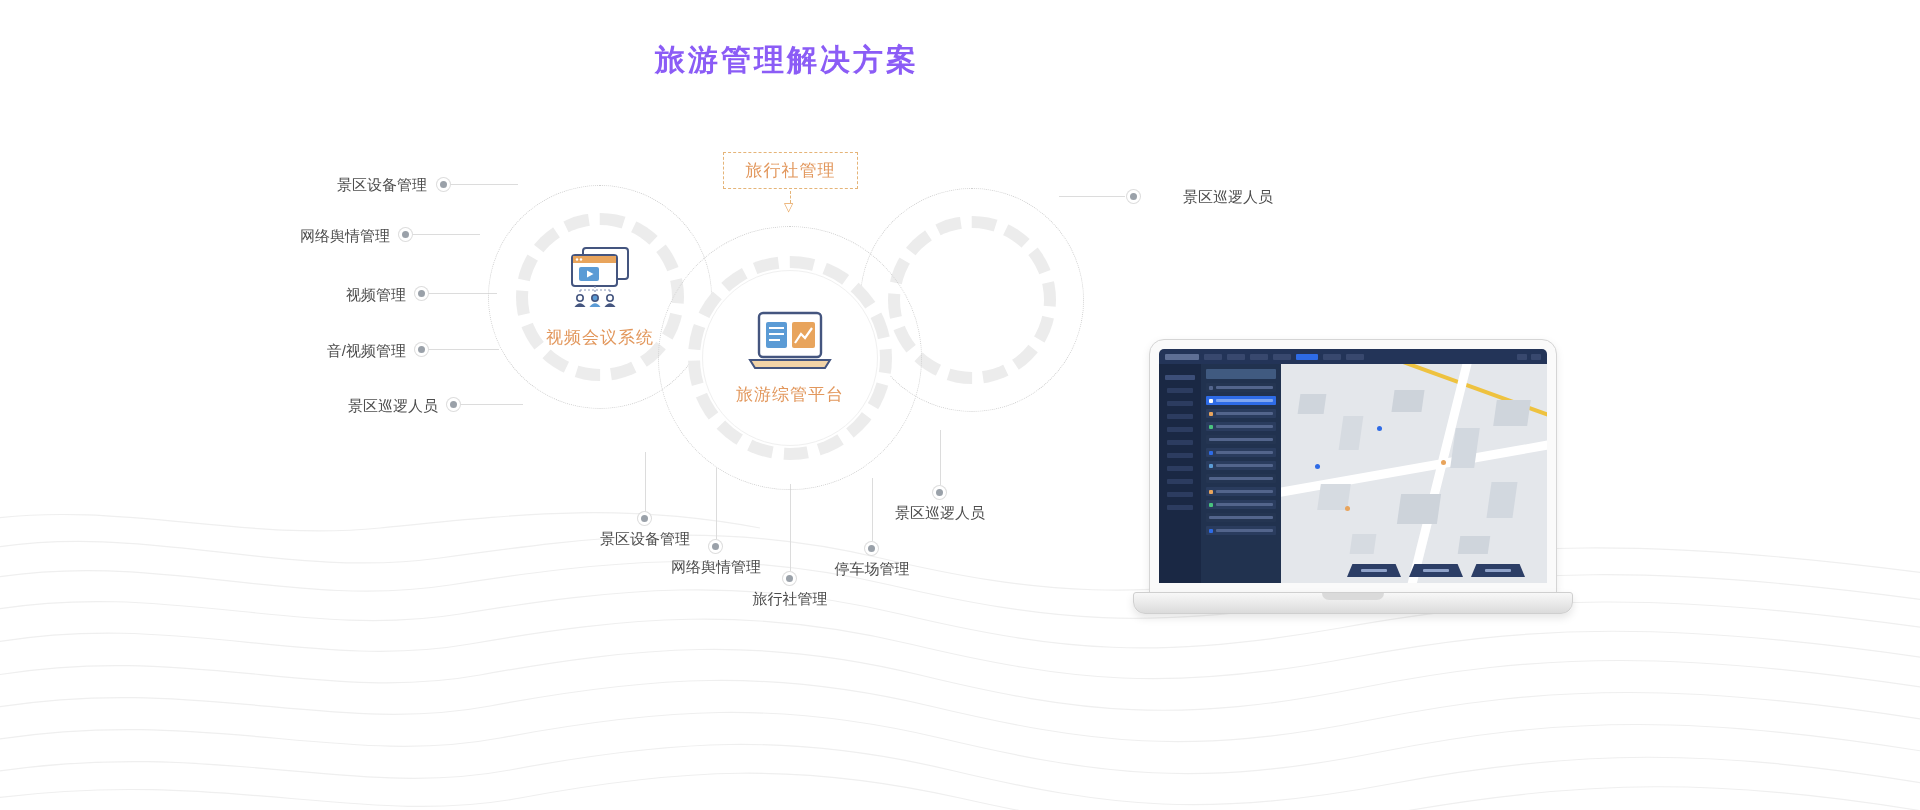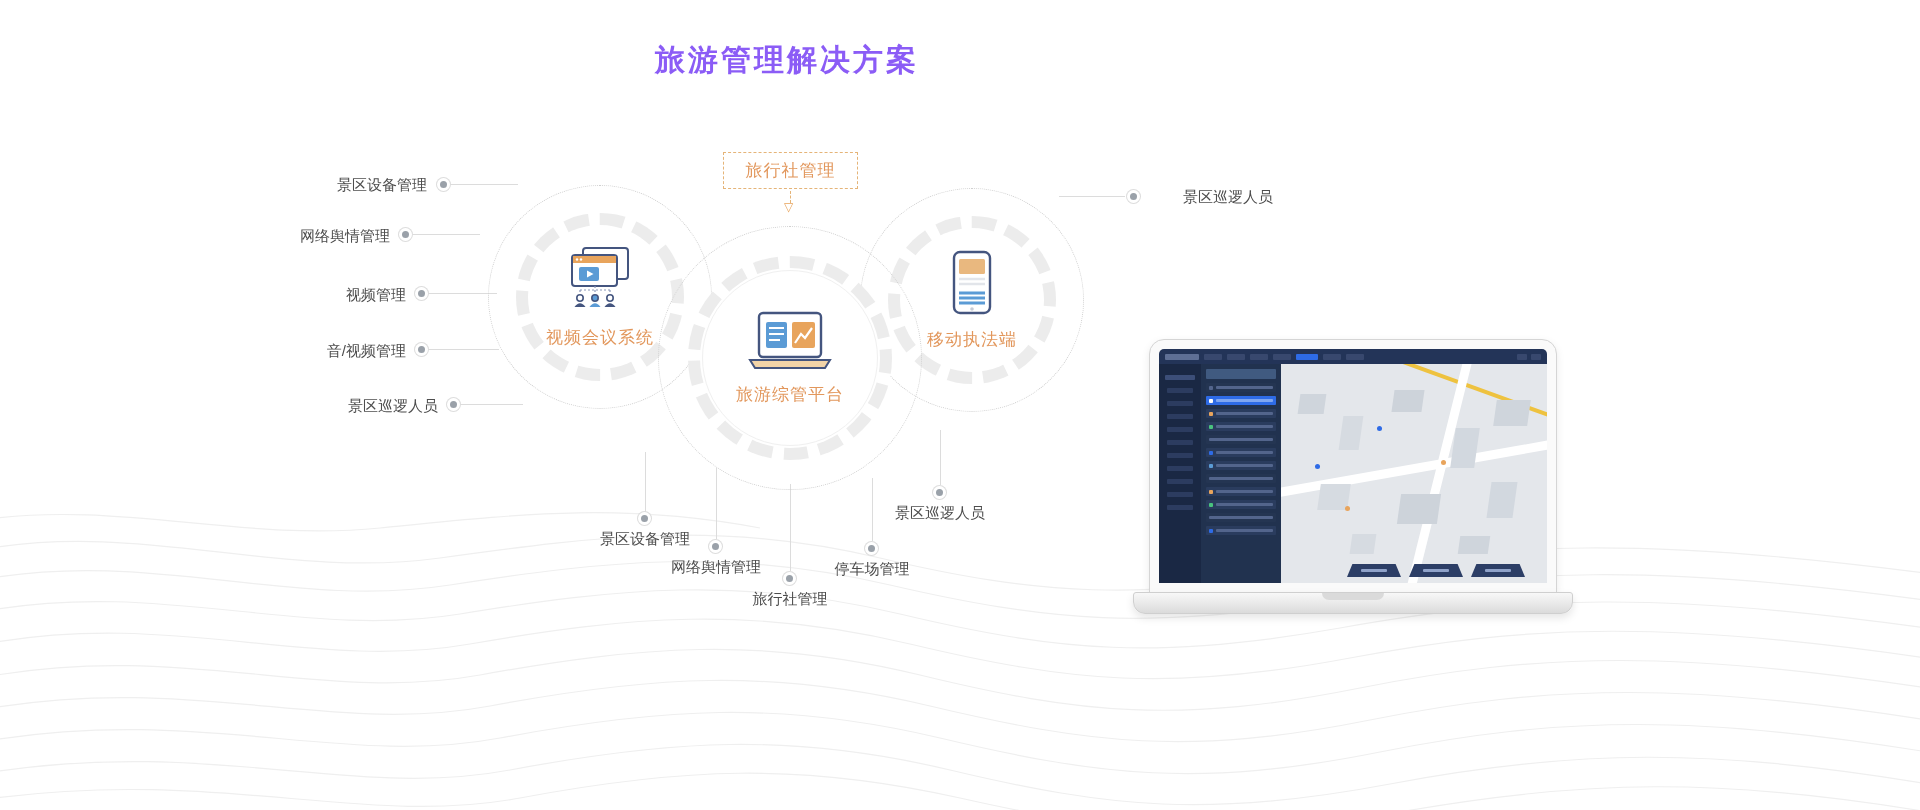--- a/index.html
+++ b/index.html
@@ -149,30 +149,20 @@
         <path d="M49,32 l6,-9 4,4 7,-10" stroke="#fff" stroke-width="2.2" fill="none"></path>
         <path d="M4,49 h80 l-5,8 H9 z" fill="#F2D4A8" stroke="#44557F" stroke-width="2"></path>
       </svg>
       <div class="node-label">旅游综管平台</div>
     </div>
   </div>
 
   <div class="node" id="node-mobile">
     <div class="outer"></div>
     <div class="ring"></div>
-    <div class="content">
-      <svg width="46" height="66" viewBox="0 0 46 66">
-        <rect x="5" y="2" width="36" height="61" rx="6" fill="#fff" stroke="#44557F" stroke-width="2.4"></rect>
-        <rect x="10" y="9" width="26" height="15" rx="1.5" fill="#E9B87F"></rect>
-        <path d="M10,29 h26 M10,34 h26" stroke="#E2E5EA" stroke-width="2.6"></path>
-        <path d="M10,43 h26 M10,48 h26 M10,53 h26" stroke="#5B9BD5" stroke-width="3"></path>
-        <circle cx="23" cy="59" r="1.8" fill="#C7CCD6"></circle>
-      </svg>
-      <div class="node-label">移动执法端</div>
-    </div>
   </div>
 
   <div class="llabel" style="right:1493px; top:176px;">景区设备管理</div>
   <span class="dot" style="left:440px; top:181px;"></span>
   <div class="hline" style="left:451px; top:184px; width:67px;"></div>
 
   <div class="llabel" style="right:1530px; top:227px;">网络舆情管理</div>
   <span class="dot" style="left:402px; top:231px;"></span>
   <div class="hline" style="left:413px; top:234px; width:67px;"></div>
 

